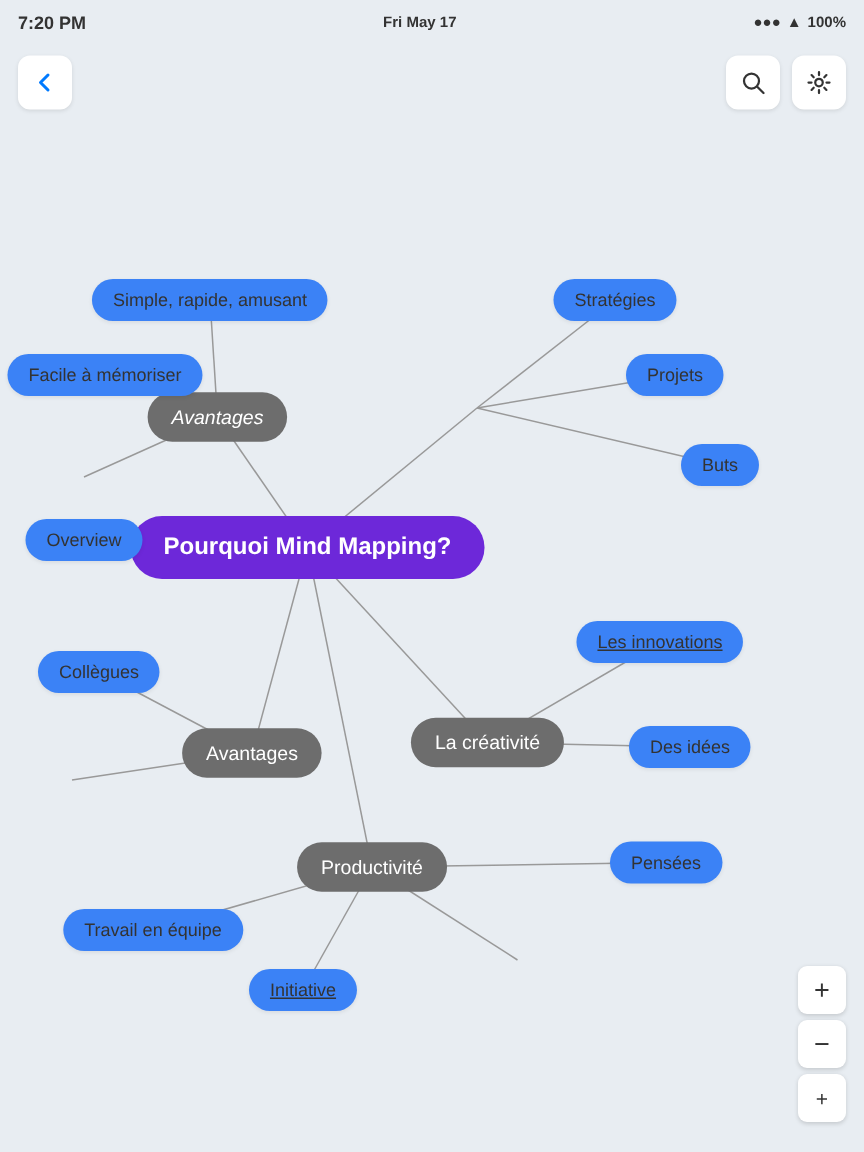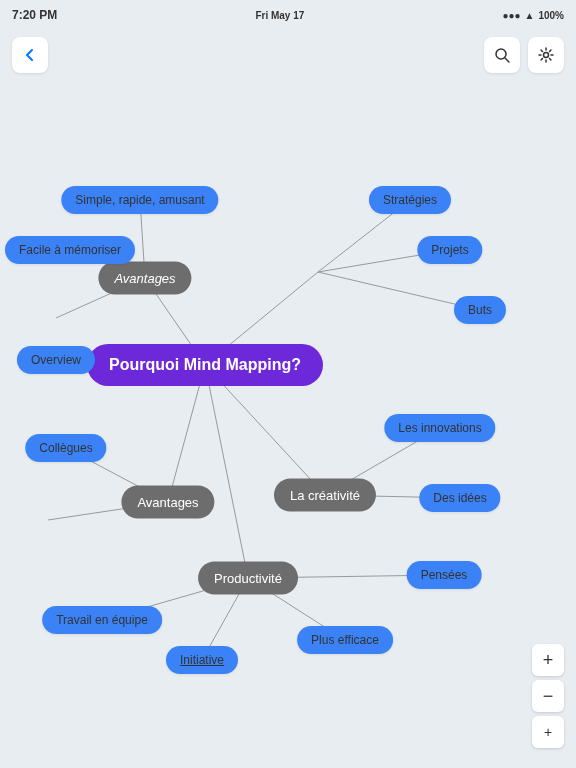--- a/index.html
+++ b/index.html
@@ -220,37 +220,34 @@
   </div>
   <div class="node node-leaf" id="node-projets" style="left:450px; top:170px; transform:translate(-50%,-50%);">
     <span>Projets</span>
   </div>
   <div class="node node-leaf" id="node-buts" style="left:480px; top:230px; transform:translate(-50%,-50%);">
     <span>Buts</span>
   </div>
   <div class="node node-leaf" id="node-collegues" style="left:66px; top:368px; transform:translate(-50%,-50%);">
     <span>Collègues</span>
   </div>
-  <div class="node node-leaf" id="node-innovations" style="left:440px; top:348px; transform:translate(-50%,-50%);">
+  <div class="node node-leaf" id="node-innovations" style="left:440px; top:348px; transform:translate(-50%,-50%);text-decoration:underline;">
     <span>Les innovations</span>
   </div>
   <div class="node node-leaf" id="node-idees" style="left:460px; top:418px; transform:translate(-50%,-50%);">
     <span>Des idées</span>
   </div>
   <div class="node node-leaf" id="node-pensees" style="left:444px; top:495px; transform:translate(-50%,-50%);">
     <span>Pensées</span>
   </div>
   <div class="node node-leaf" id="node-travail" style="left:102px; top:540px; transform:translate(-50%,-50%);">
     <span>Travail en équipe</span>
   </div>
   <div class="node node-leaf" id="node-initiative" style="left:202px; top:580px; transform:translate(-50%,-50%);text-decoration:underline;">
     <span>Initiative</span>
-  </div>
-  <div class="node node-leaf" id="node-efficace" style="left:345px; top:560px; transform:translate(-50%,-50%);">
-    <span>Plus efficace</span>
   </div>
 </div>
 
 <div class="zoom-controls">
   <button class="zoom-btn">+</button>
   <button class="zoom-btn">−</button>
   <button class="zoom-btn" style="font-size:14px;">+</button>
 </div>
 
 </body></html>

